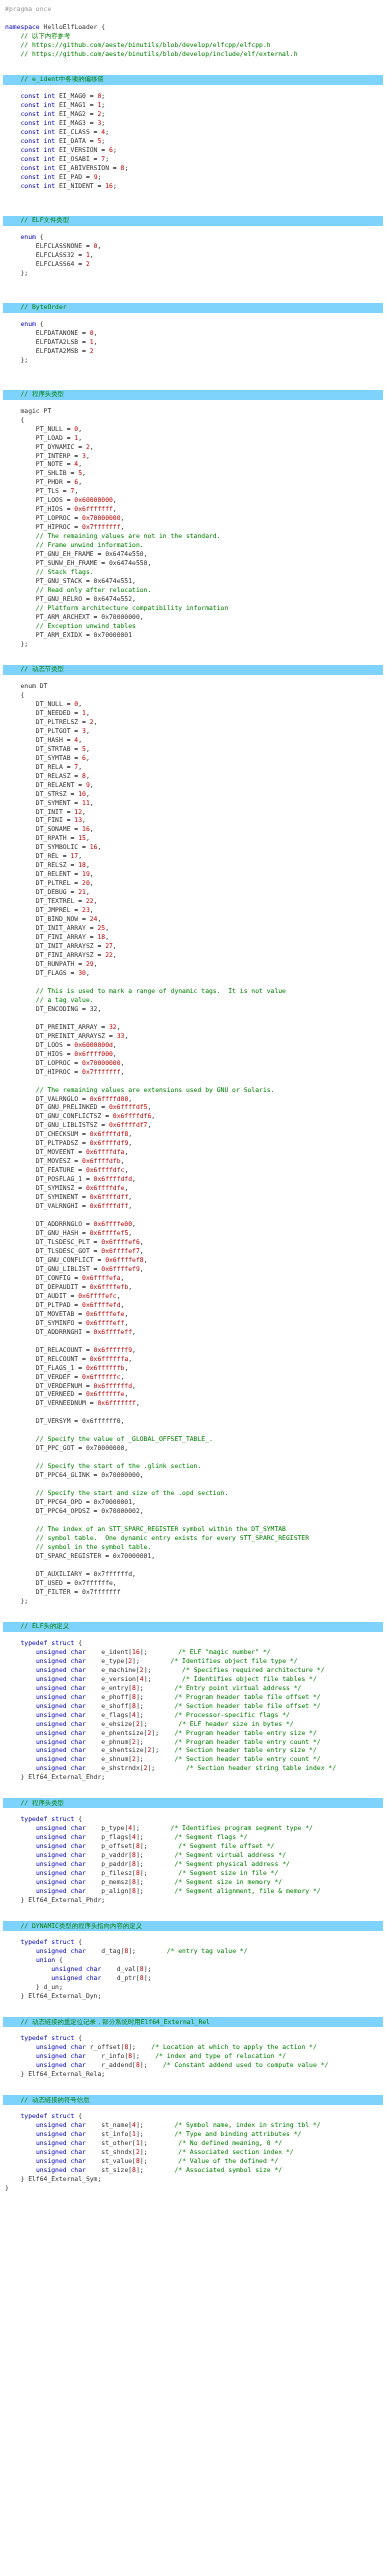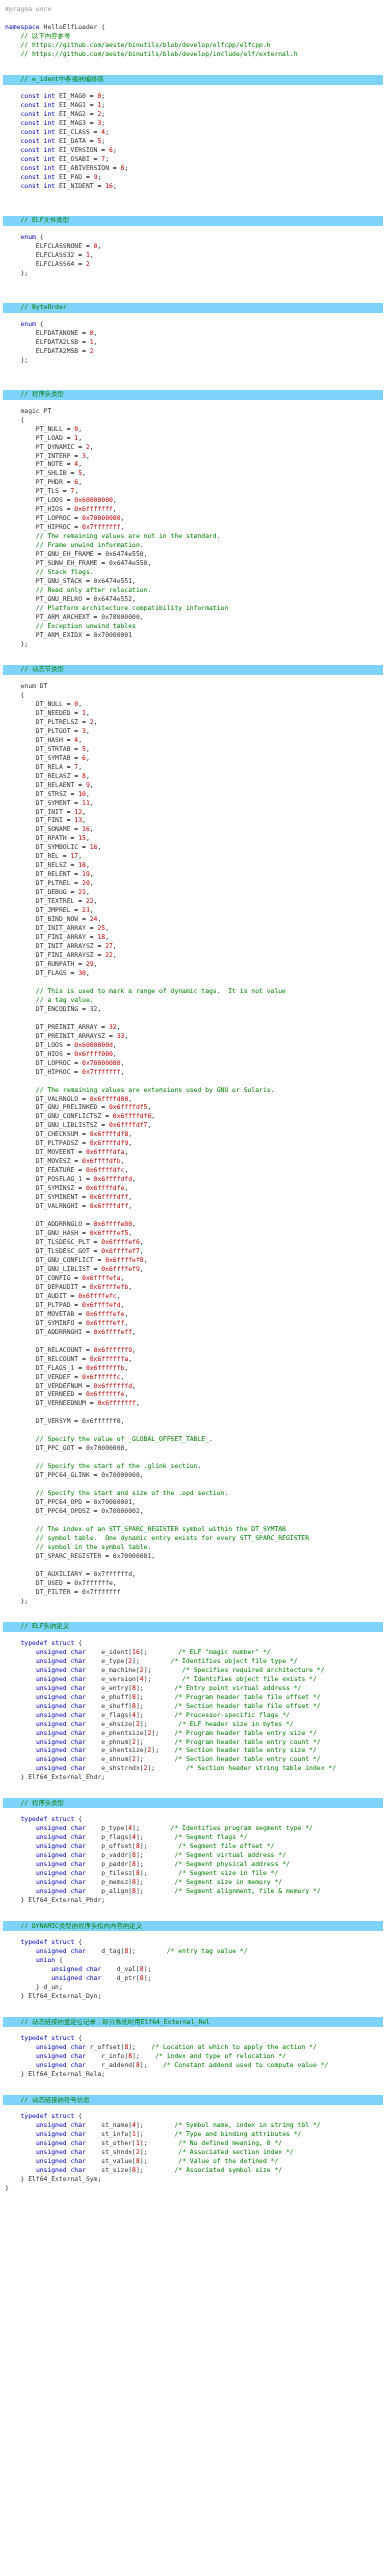--- a/index.html
+++ b/index.html
@@ -177,21 +177,21 @@
 
 <span>        DT_AUXILIARY = 0x7ffffffd,</span>
 <span>        DT_USED = 0x7ffffffe,</span>
 <span>        DT_FILTER = 0x7fffffff</span>
     };
 
 <span class="sc cm">    // ELF头的定义</span><span id="ehdr">    <span class="kw">typedef</span> <span class="kw">struct</span> {
         <span class="kw">unsigned</span> <span class="kw">char</span>    e_ident[<span class="nm">16</span>];<span class="cm">        /* ELF "magic number" */</span>
         <span class="kw">unsigned</span> <span class="kw">char</span>    e_type[<span class="nm">2</span>];<span class="cm">        /* Identifies object file type */</span>
         <span class="kw">unsigned</span> <span class="kw">char</span>    e_machine[<span class="nm">2</span>];<span class="cm">        /* Specifies required architecture */</span>
-        <span class="kw">unsigned</span> <span class="kw">char</span>    e_version[<span class="nm">4</span>];<span class="cm">        /* Identifies object file exists */</span>
+        <span class="kw">unsigned</span> <span class="kw">char</span>    e_version[<span class="nm">4</span>];<span class="cm">        /* Identifies object file tables */</span>
         <span class="kw">unsigned</span> <span class="kw">char</span>    e_entry[<span class="nm">8</span>];<span class="cm">        /* Entry point virtual address */</span>
         <span class="kw">unsigned</span> <span class="kw">char</span>    e_phoff[<span class="nm">8</span>];<span class="cm">        /* Program header table file offset */</span>
         <span class="kw">unsigned</span> <span class="kw">char</span>    e_shoff[<span class="nm">8</span>];<span class="cm">        /* Section header table file offset */</span>
         <span class="kw">unsigned</span> <span class="kw">char</span>    e_flags[<span class="nm">4</span>];<span class="cm">        /* Processor-specific flags */</span>
         <span class="kw">unsigned</span> <span class="kw">char</span>    e_ehsize[<span class="nm">2</span>];<span class="cm">        /* ELF header size in bytes */</span>
         <span class="kw">unsigned</span> <span class="kw">char</span>    e_phentsize[<span class="nm">2</span>];<span class="cm">    /* Program header table entry size */</span>
         <span class="kw">unsigned</span> <span class="kw">char</span>    e_phnum[<span class="nm">2</span>];<span class="cm">        /* Program header table entry count */</span>
         <span class="kw">unsigned</span> <span class="kw">char</span>    e_shentsize[<span class="nm">2</span>];<span class="cm">    /* Section header table entry size */</span>
         <span class="kw">unsigned</span> <span class="kw">char</span>    e_shnum[<span class="nm">2</span>];<span class="cm">        /* Section header table entry count */</span>
         <span class="kw">unsigned</span> <span class="kw">char</span>    e_shstrndx[<span class="nm">2</span>];<span class="cm">        /* Section header string table index */</span>

